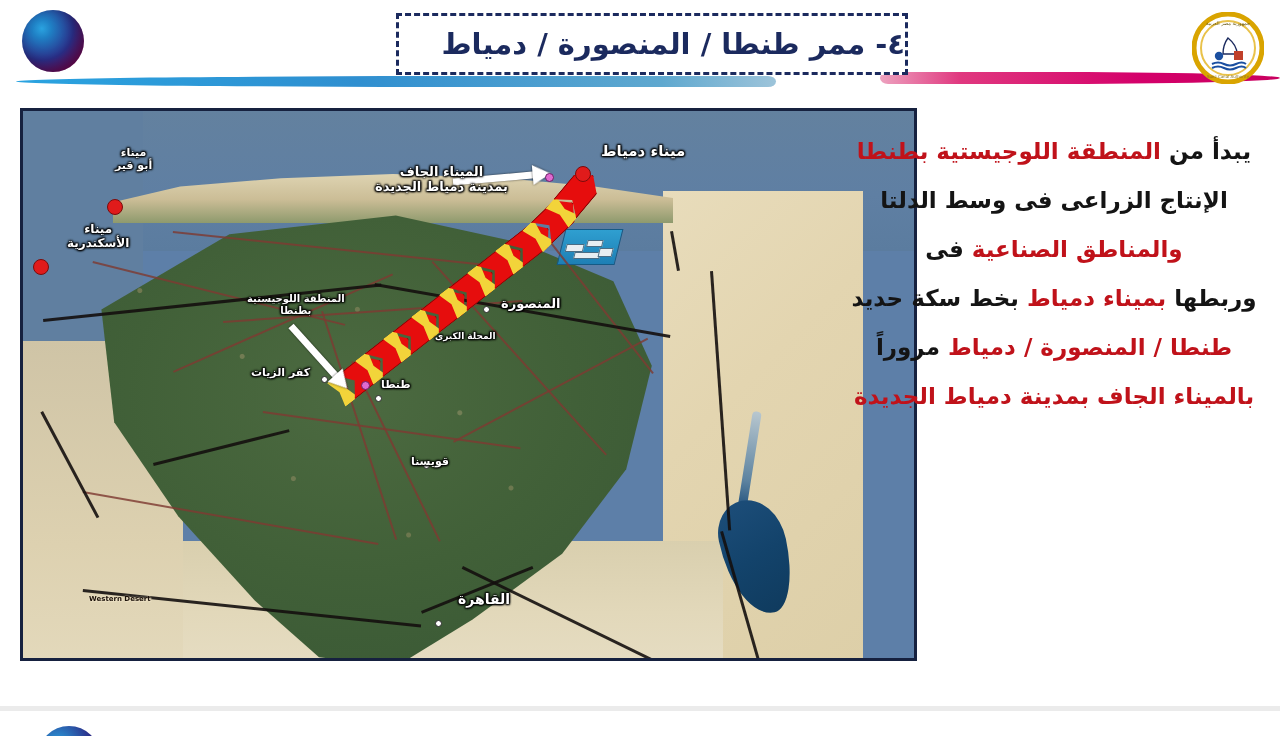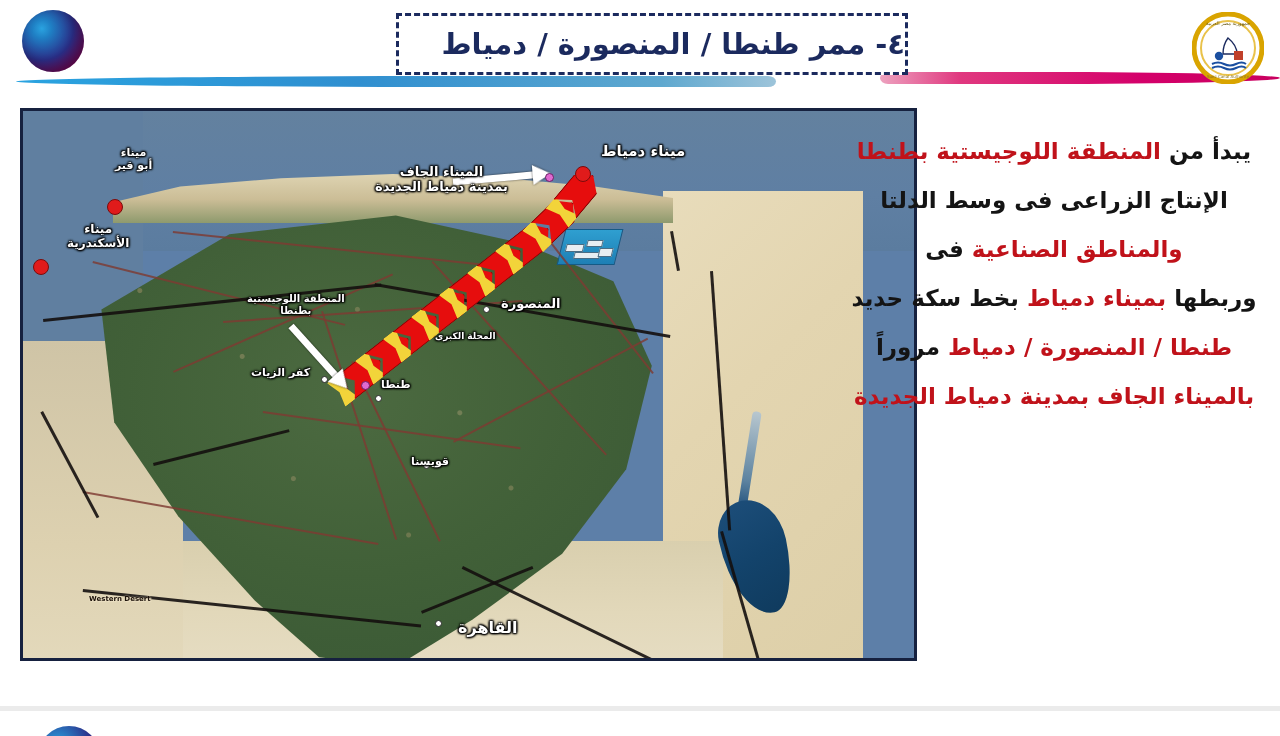--- a/index.html
+++ b/index.html
@@ -337,21 +337,21 @@
       </div>
       <div class="mlabel" style="left:228px; top:256px; font-size:11px;">
         <span>كفر الزيات</span>
       </div>
       <div class="mlabel" style="left:358px; top:268px; font-size:11px;">
         <span>طنطا</span>
       </div>
       <div class="mlabel" style="left:388px; top:345px; font-size:11px;">
         <span>قويسنا</span>
       </div>
-      <div class="mlabel" style="left:426px; top:508px; font-size:16px;padding-left:9px;">
+      <div class="mlabel" style="left:426px; top:480px; font-size:14px;padding-left:9px;">
         <span>القاهرة</span>
       </div>
       <div class="mlabel dark" style="left:66px; top:484px; font-size:7px; direction:ltr;">
         <span>Western Desert</span>
       </div>
 
     </div>
   </div>
 
   <div class="text-col">

